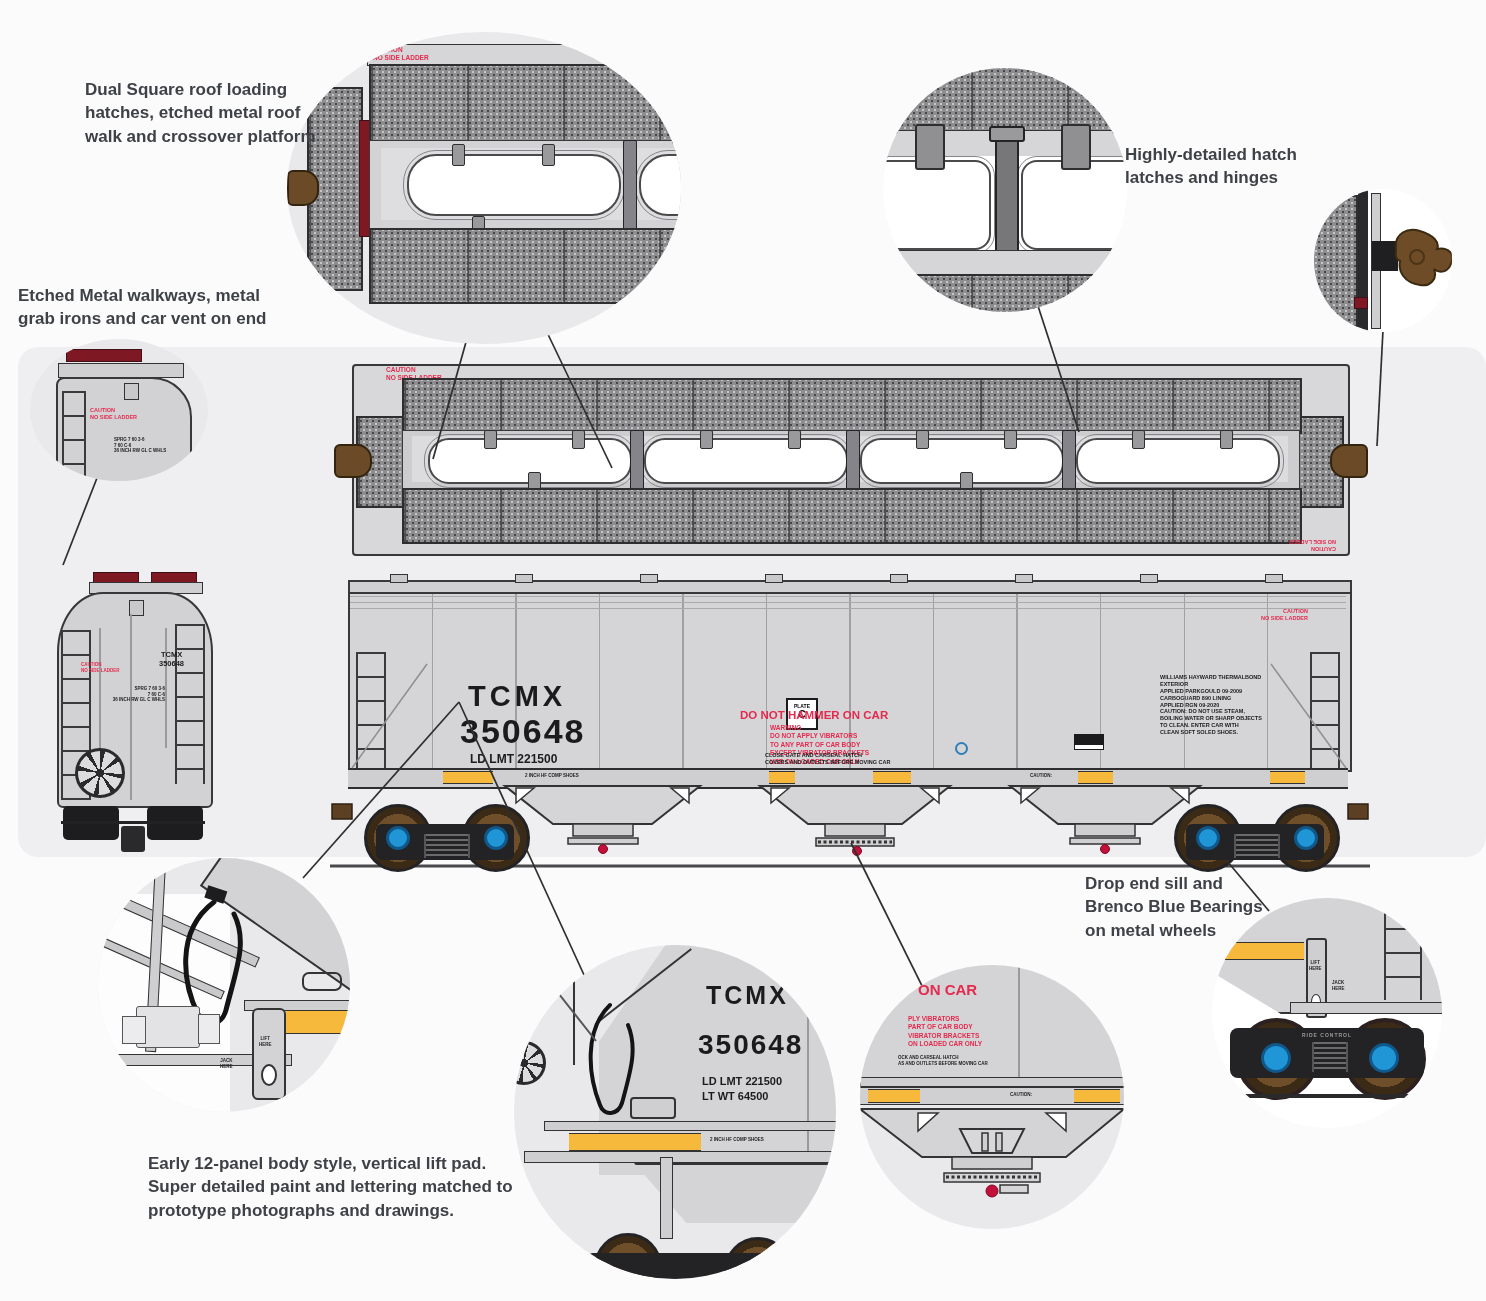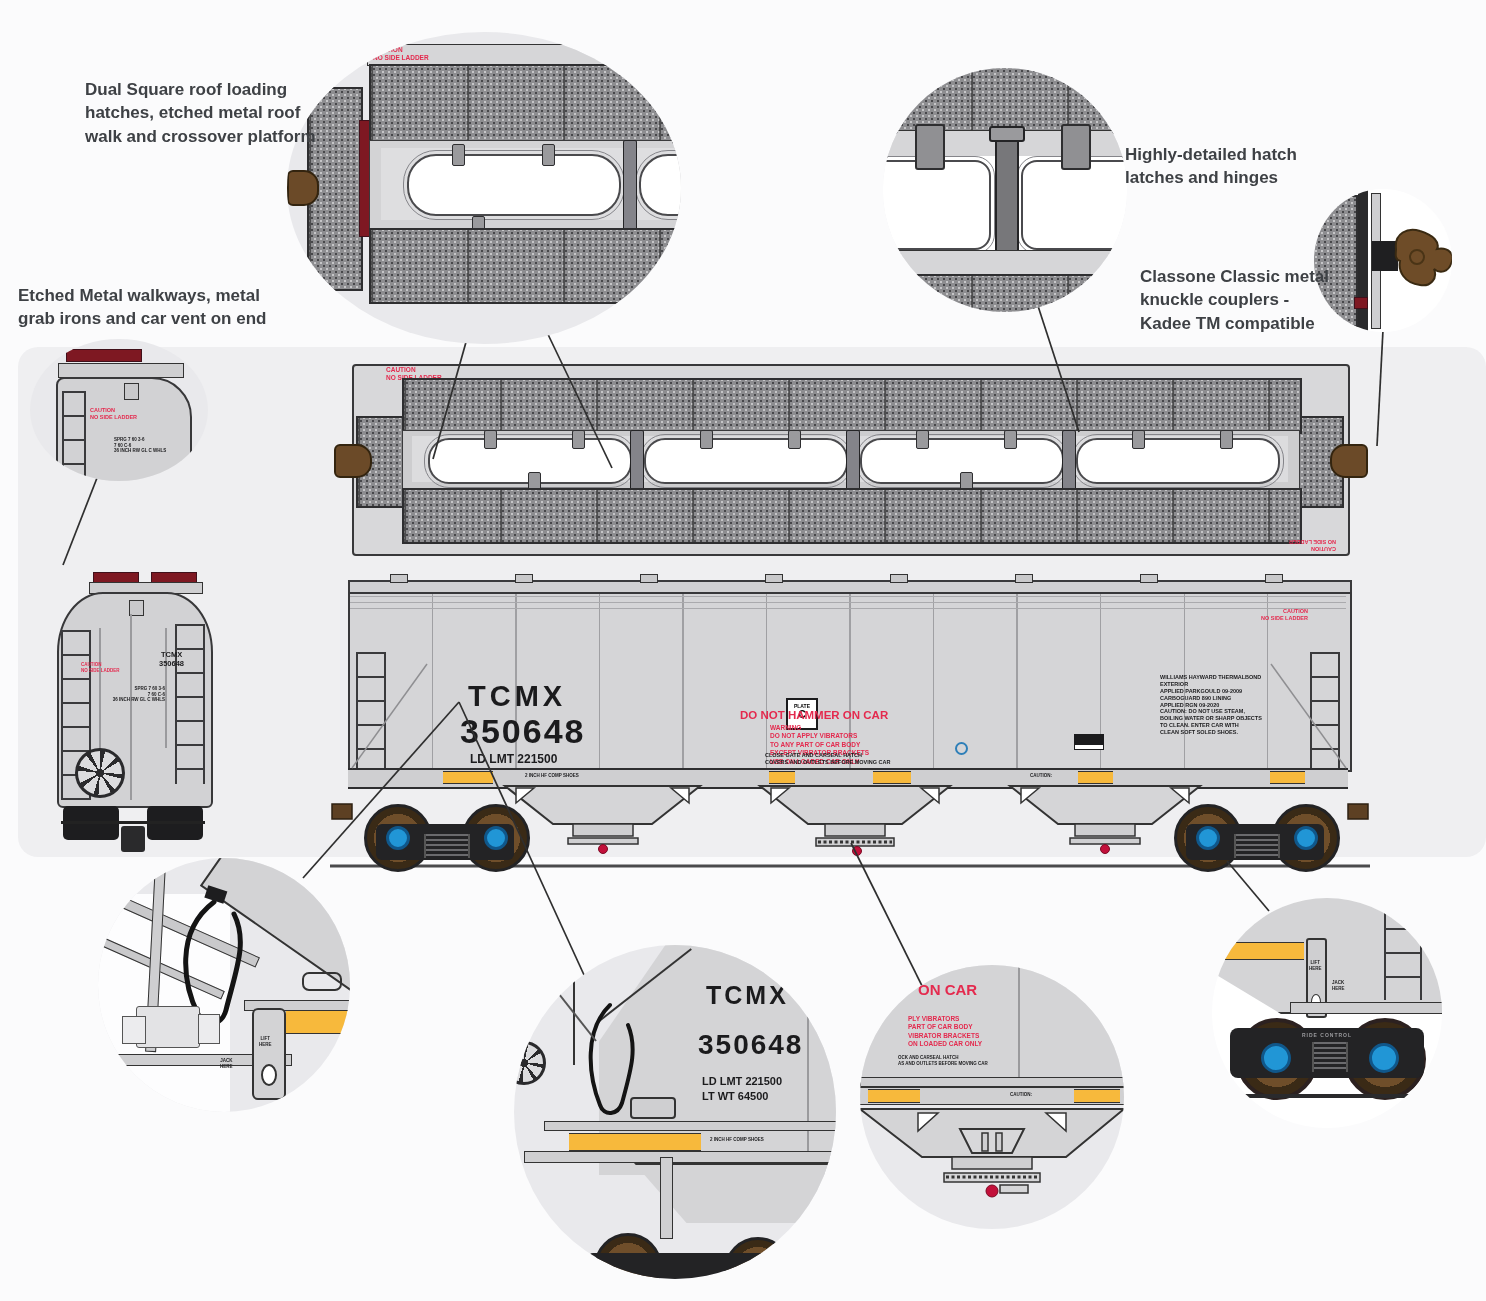--- a/index.html
+++ b/index.html
@@ -68,23 +68,26 @@
     </g>
   </svg>
 
   <div class="callout" style="left:85px;top:66px;width:270px;">Dual Square roof loading
 hatches, etched metal roof
 walk and crossover platform</div>
   <div class="callout" style="left:18px;top:272px;width:280px;">Etched Metal walkways, metal
 grab irons and car vent on end</div>
   <div class="callout" style="left:1125px;top:131px;width:210px;">Highly-detailed hatch
 latches and hinges</div>
-  <div class="callout" style="left:1140px;top:253px;width:200px;">Classone Classic metal
-knuckle couplers -
-Kadee TM compatible</div>
+  <div class="callout" style="left:1085px;top:860px;width:200px;">Drop end sill and
+Brenco Blue Bearings
+on metal wheels</div>
+  <div class="callout" style="left:148px;top:1140px;width:400px;">Early  12-panel body style, vertical lift pad.
+Super detailed paint and lettering matched to
+prototype photographs and drawings.</div>
 
   <div class="abs" id="topview" style="left:338px;top:346px;width:1026px;height:202px;z-index:10;">
     <div class="abs gray" style="left:14px;top:6px;width:994px;height:188px;border-radius:4px;background:#d8d8da;"></div>
     <div class="abs red t6 pre" style="left:48px;top:8px;">CAUTION
 NO SIDE LADDER</div>
     <div class="abs tex" style="left:18px;top:58px;width:46px;height:88px;"></div>
     <div class="abs tex" style="right:20px;top:58px;width:46px;height:88px;"></div>
     <div class="abs tex" style="left:64px;top:20px;width:896px;height:52px;"></div>
     <div class="abs" style="left:64px;top:72px;width:896px;height:58px;background:#cdcdcf;border:1.5px solid #3a3a3c;"></div>
     <div class="abs" style="left:74px;top:78px;width:876px;height:46px;background:#dcdcde;"></div>

